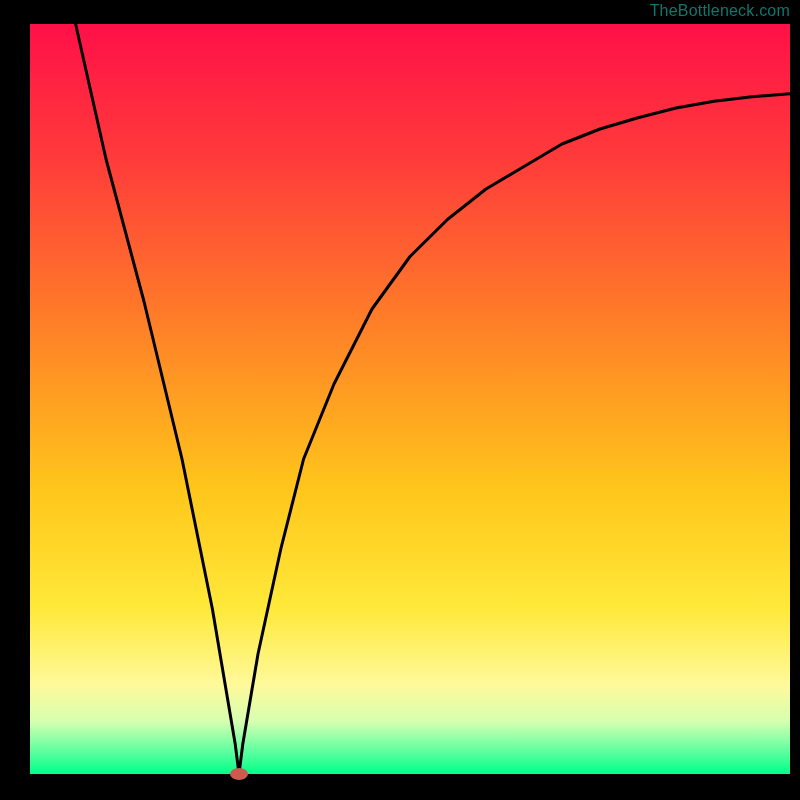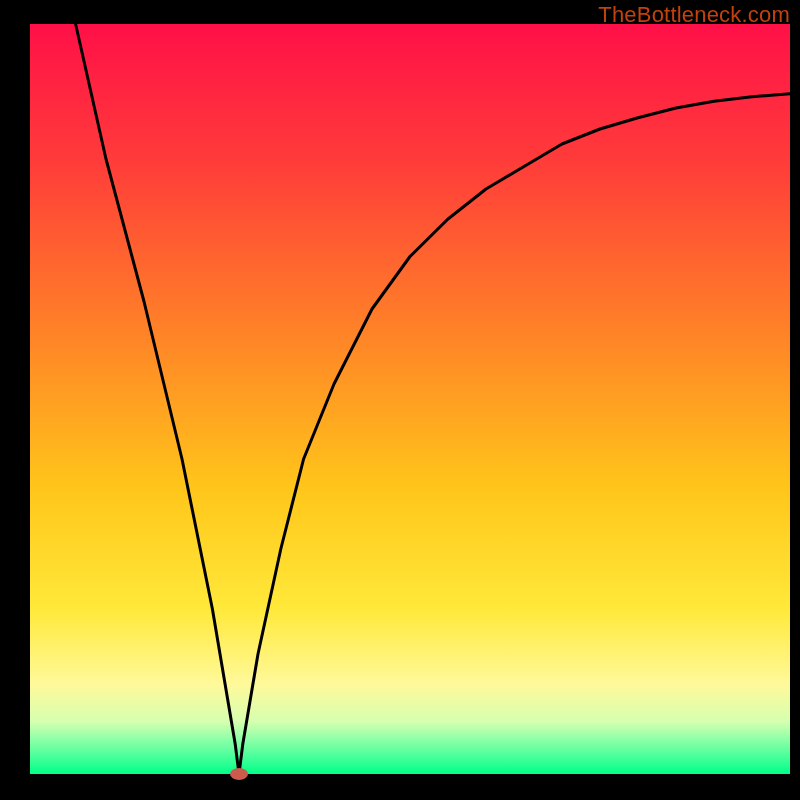--- a/index.html
+++ b/index.html
@@ -14,22 +14,22 @@
   .frame {
     position: relative;
     width: 800px;
     height: 800px;
     background: #000;
   }
   .attribution {
     position: absolute;
     top: 2px;
     right: 10px;
-    color: #c2410c;
-    font-size: 22px;
+    color: #0f766e;
+    font-size: 16px;
     letter-spacing: 0.2px;
     z-index: 10;
     margin-left: 25px;
   }
   svg {
     position: absolute;
     top: 0;
     left: 0;
   }
 </style>

